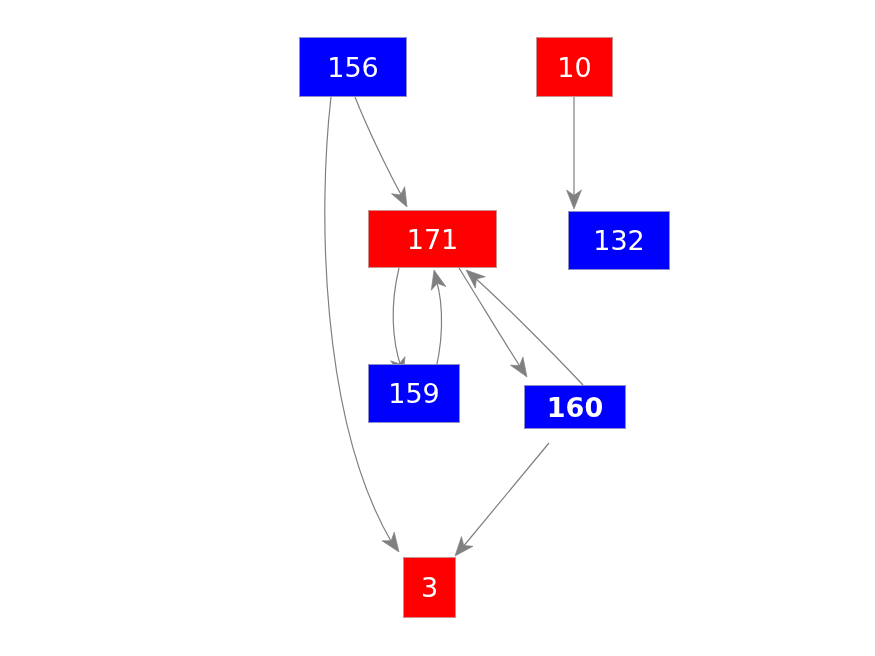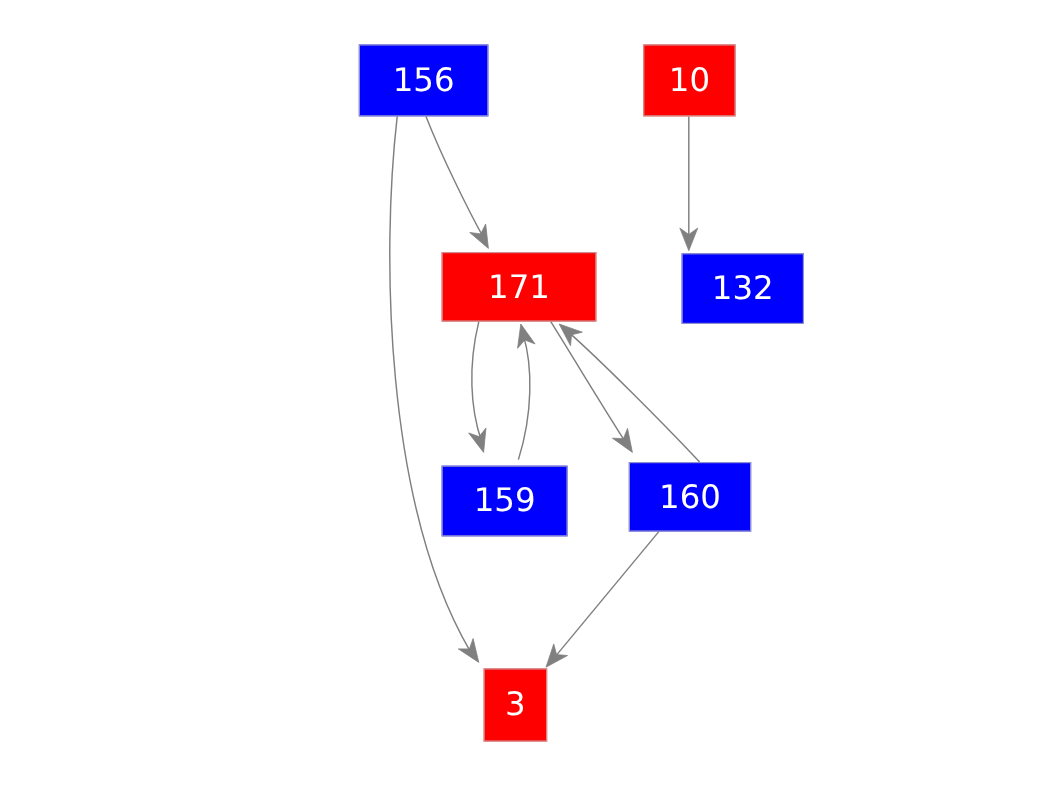--- a/index.html
+++ b/index.html
@@ -89,23 +89,23 @@
       </div>
       <div class="node node-red" style="left: 536px; top: 37px; width: 77px; height: 60px;">
         <span class="node-label">10</span>
       </div>
       <div class="node node-red" style="left: 368px; top: 210px; width: 129px; height: 58px;">
         <span class="node-label">171</span>
       </div>
       <div class="node node-blue" style="left: 524px; top: 211px; width: 102px; height: 59px; margin-left: 44px;">
         <span class="node-label">132</span>
       </div>
-      <div class="node node-blue" style="left: 368px; top: 388px; width: 105px; height: 59px;">
+      <div class="node node-blue" style="left: 368px; top: 364px; width: 92px; height: 59px;">
         <span class="node-label">159</span>
       </div>
-      <div class="node node-blue" style="left: 524px; top: 385px; width: 102px; height: 58px;">
+      <div class="node node-blue" style="left: 524px; top: 385px; width: 102px; height: 44px; font-weight: bold;">
         <span class="node-label">160</span>
       </div>
       <div class="node node-red" style="left: 403px; top: 557px; width: 53px; height: 61px;">
         <span class="node-label">3</span>
       </div>
     </div>
 </div>
 
 </body></html>

